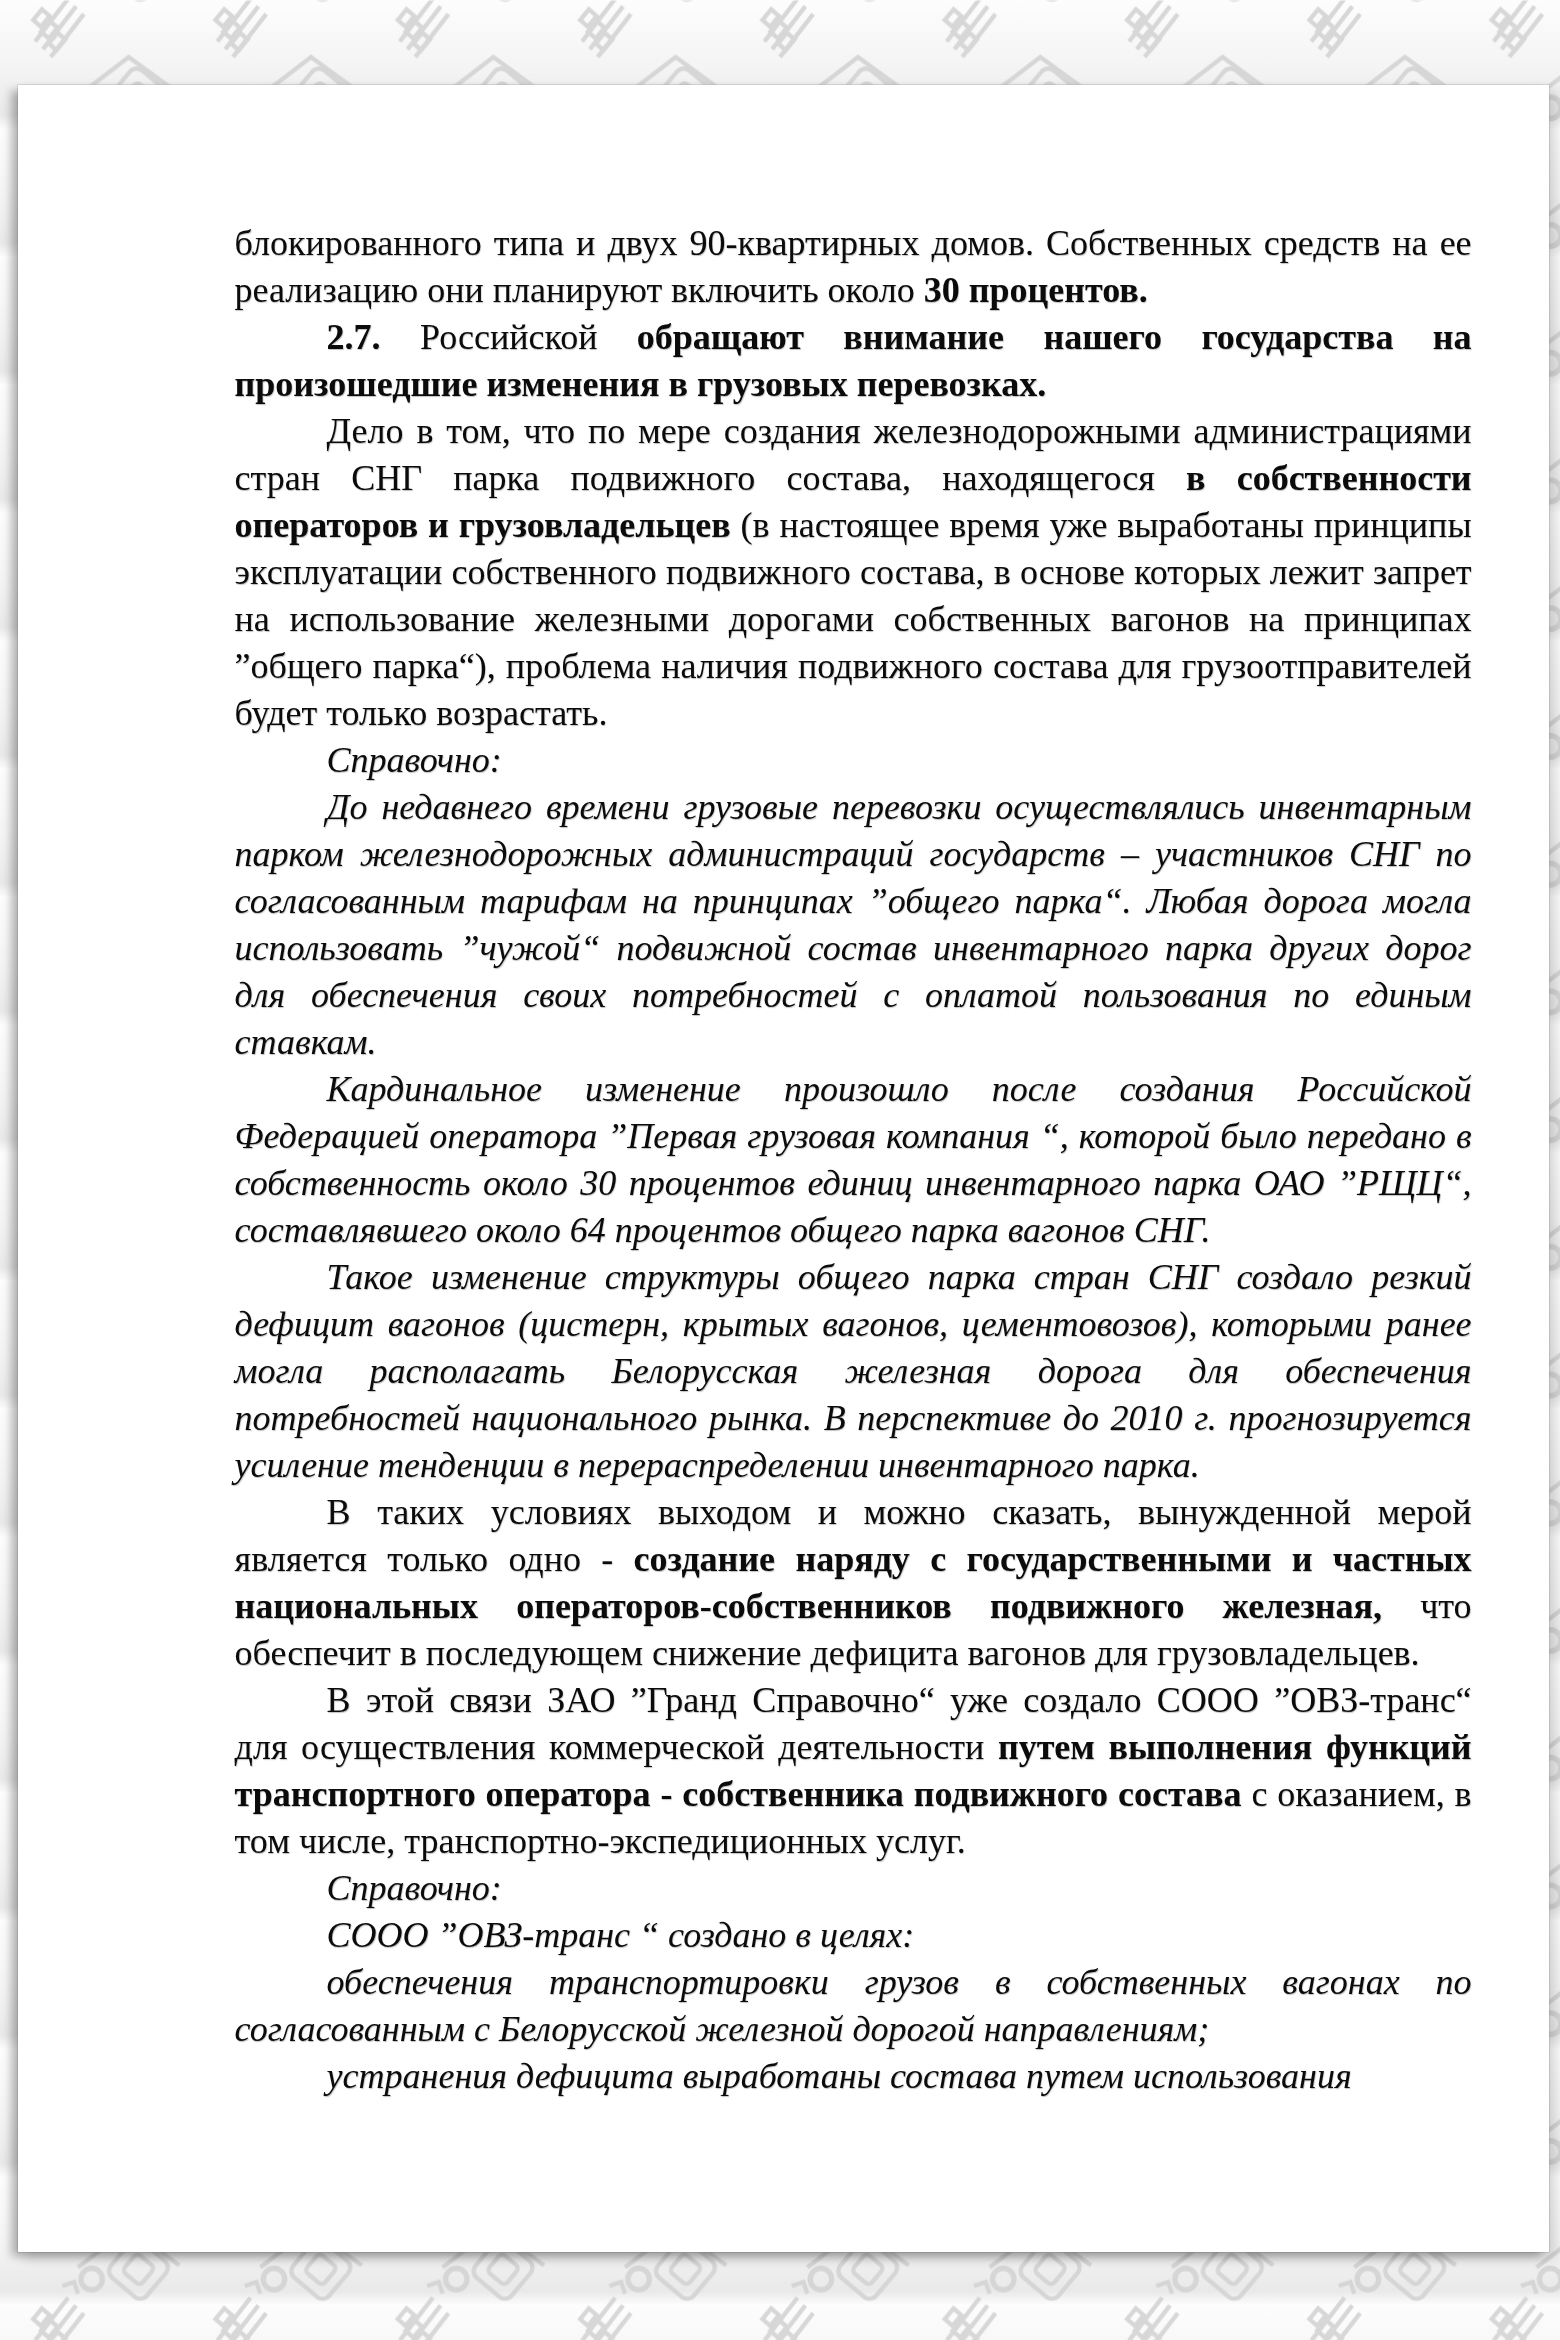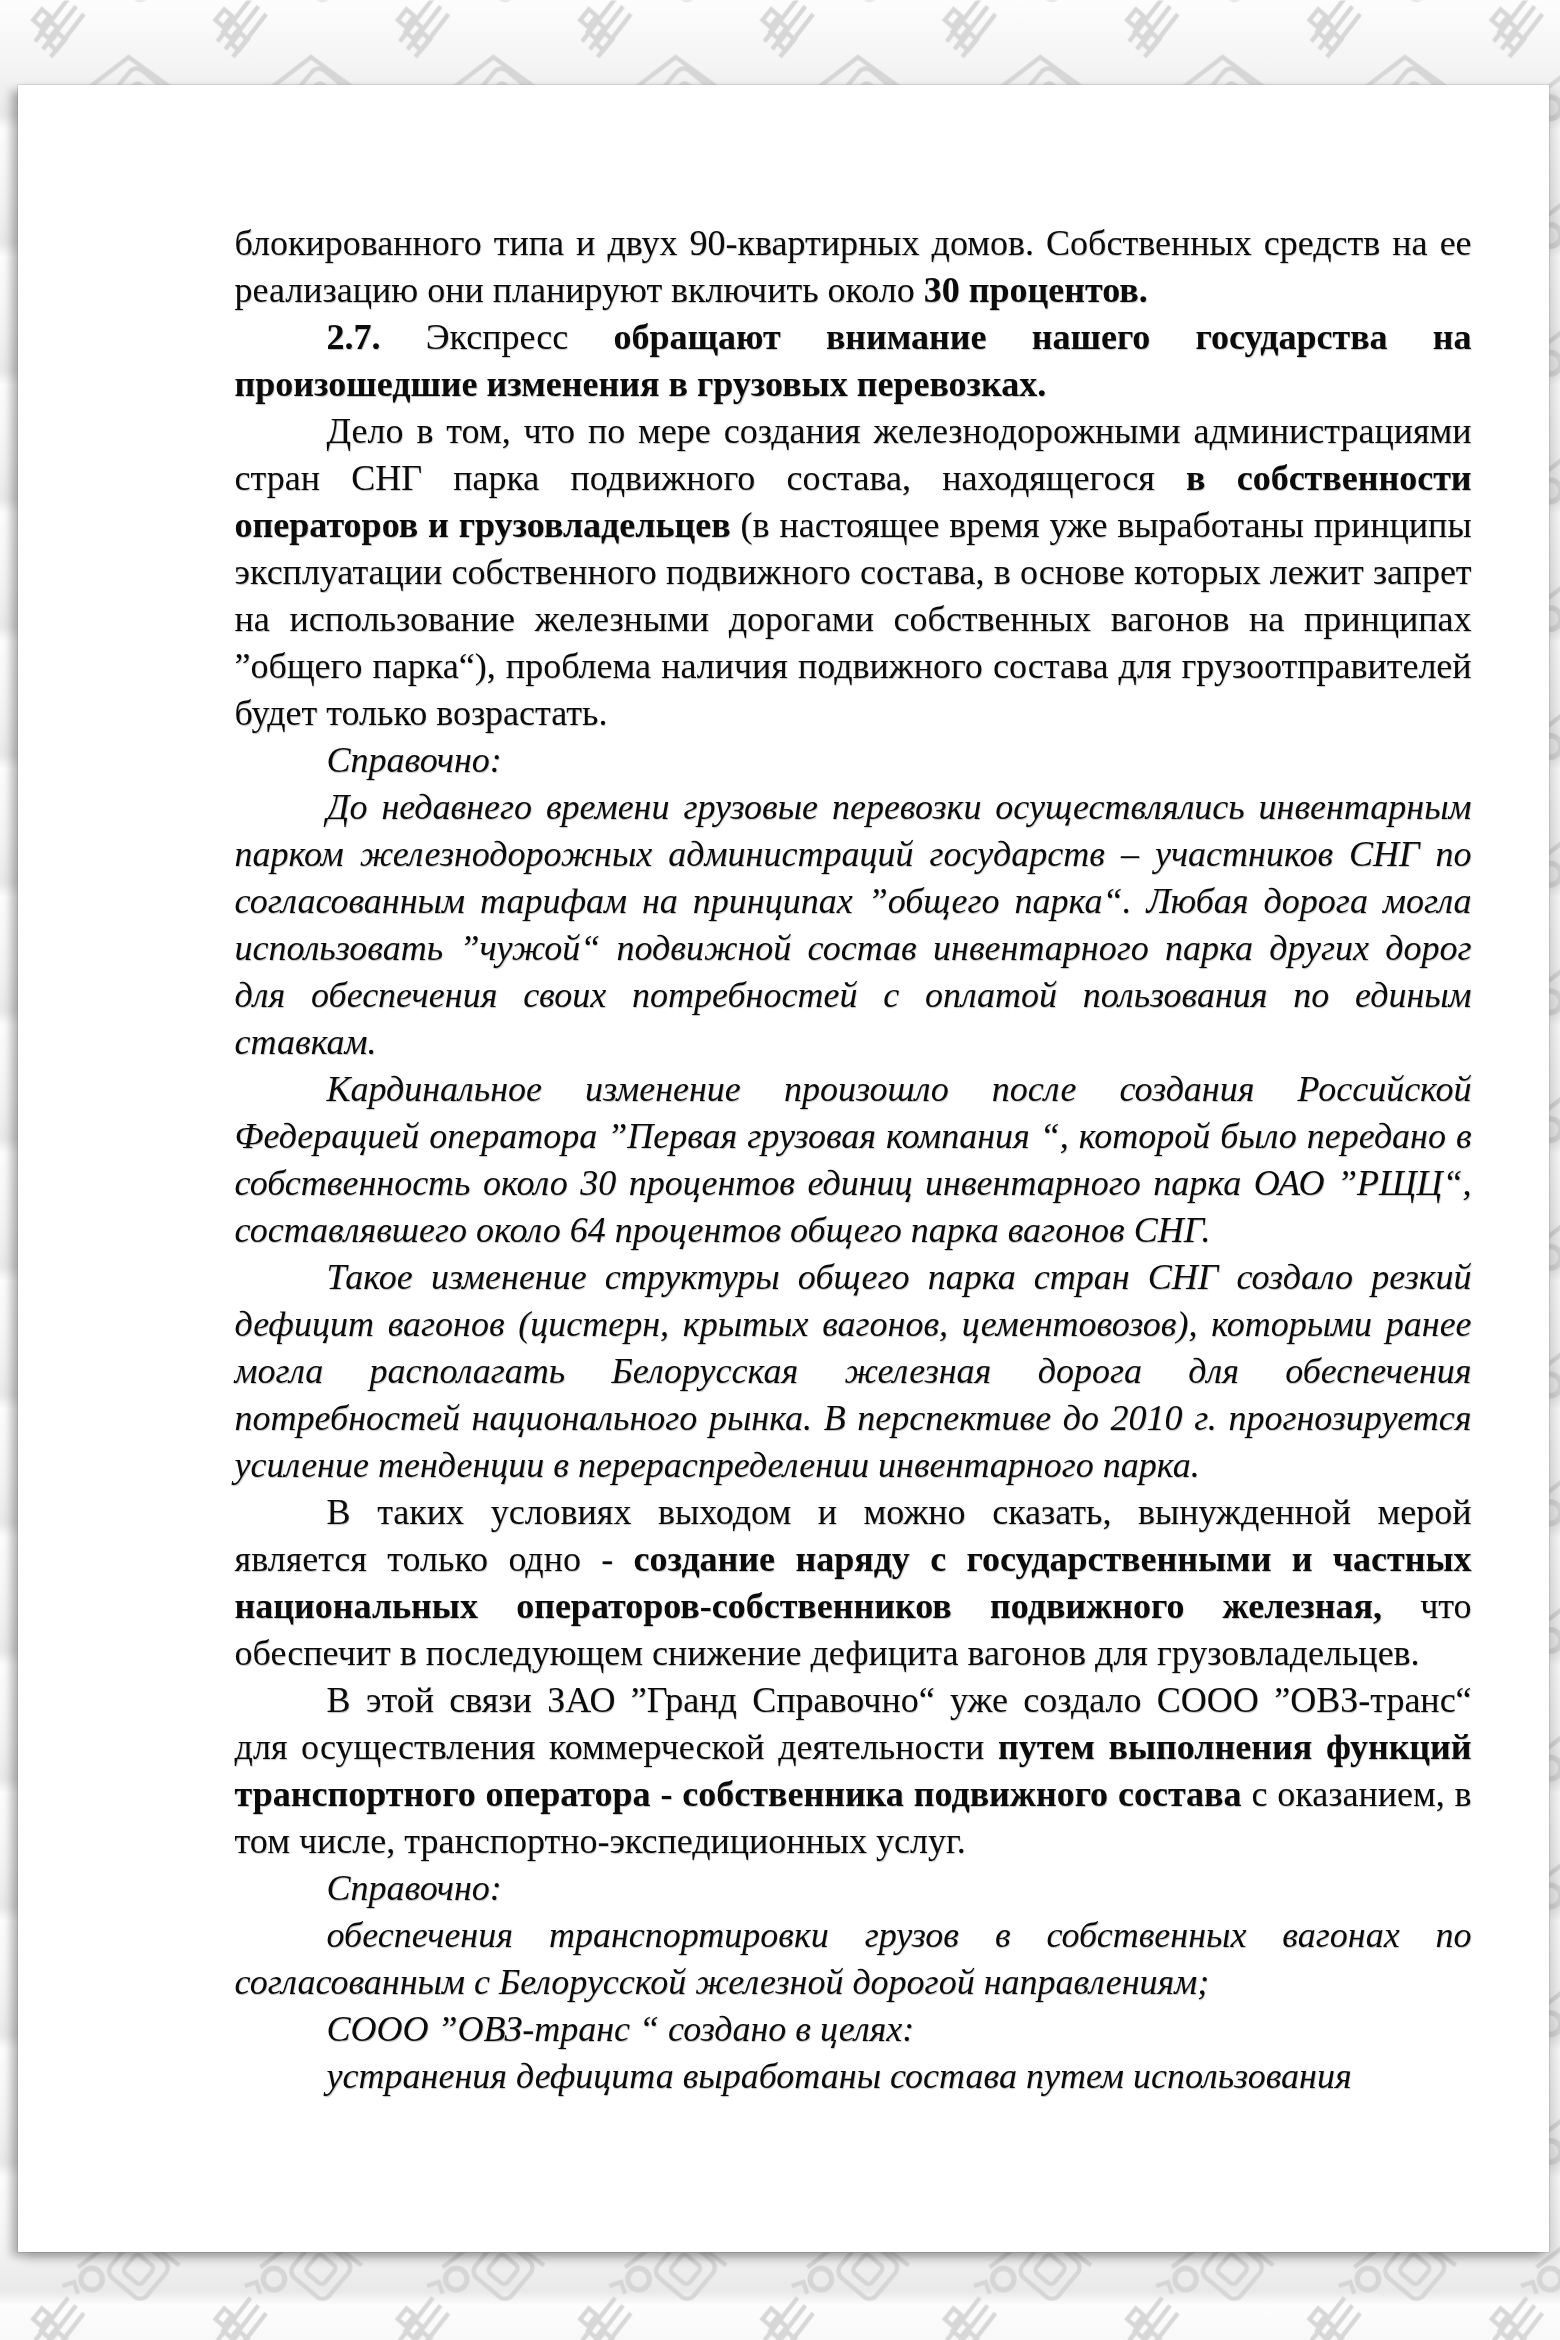--- a/index.html
+++ b/index.html
@@ -83,29 +83,29 @@
         <use href="#cell" x="0" y="131" xlink:href="#cell"></use>
         <use href="#cell" x="187" y="131" xlink:href="#cell"></use>
       </pattern>
     </defs>
     <rect width="1600" height="2400" fill="url(#tile)" opacity="0.9"></rect>
   </svg>
 
   <div class="page">
     <div class="doc">
         <p><span>блокированного типа и двух 90-квартирных домов. Собственных средств на ее реализацию они планируют включить около </span><span class="b">30 процентов.</span></p>
-        <p class="indent"><span class="b">2.7.</span><span> Экспресс </span><span class="b">обращают внимание нашего государства на произошедшие изменения в грузовых перевозках.</span></p>
+        <p class="indent"><span class="b">2.7.</span><span> Российской </span><span class="b">обращают внимание нашего государства на произошедшие изменения в грузовых перевозках.</span></p>
         <p class="indent"><span>Дело в том, что по мере создания железнодорожными администрациями стран СНГ парка подвижного состава, находящегося </span><span class="b">в собственности операторов и грузовладельцев</span><span> (в настоящее время уже выработаны принципы эксплуатации собственного подвижного состава, в основе которых лежит запрет на использование железными дорогами собственных вагонов на принципах ”общего парка“), проблема наличия подвижного состава для грузоотправителей будет только возрастать.</span></p>
         <p class="indent"><span class="i">Справочно:</span></p>
         <p class="indent"><span class="i">До недавнего времени грузовые перевозки осуществлялись инвентарным парком железнодорожных администраций государств – участников СНГ по согласованным тарифам на принципах ”общего парка“. Любая дорога могла использовать ”чужой“ подвижной состав инвентарного парка других дорог для обеспечения своих потребностей с оплатой пользования по единым ставкам.</span></p>
         <p class="indent"><span class="i">Кардинальное изменение произошло после создания Российской Федерацией оператора ”Первая грузовая компания “, которой было передано в собственность около 30 процентов единиц инвентарного парка ОАО ”РЩЦ“, составлявшего около 64 процентов общего парка вагонов СНГ.</span></p>
         <p class="indent"><span class="i">Такое изменение структуры общего парка стран СНГ создало резкий дефицит вагонов (цистерн, крытых вагонов, цементовозов), которыми ранее могла располагать Белорусская железная дорога для обеспечения потребностей национального рынка. В перспективе до 2010 г.  прогнозируется усиление тенденции в перераспределении инвентарного парка.</span></p>
         <p class="indent"><span>В таких условиях выходом и можно сказать, вынужденной мерой является только одно - </span><span class="b">создание наряду с государственными и частных национальных операторов-собственников подвижного железная,</span><span> что обеспечит в последующем снижение дефицита вагонов для грузовладельцев.</span></p>
         <p class="indent"><span>В этой связи ЗАО ”Гранд Справочно“ уже создало СООО ”ОВЗ-транс“ для осуществления коммерческой деятельности </span><span class="b">путем выполнения функций транспортного оператора - собственника подвижного состава</span><span> с оказанием, в том числе, транспортно-экспедиционных услуг.</span></p>
         <p class="indent"><span class="i">Справочно:</span></p>
+        <p class="indent"><span class="i">СООО ”ОВЗ-транс “ создано в целях:</span></p>
         <p class="indent"><span class="i">обеспечения транспортировки грузов в собственных вагонах по согласованным с Белорусской железной дорогой направлениям;</span></p>
-        <p class="indent"><span class="i">СООО ”ОВЗ-транс “ создано в целях:</span></p>
         <p class="indent"><span class="i">устранения дефицита выработаны состава путем использования</span></p>
       </div>
   </div>
 
 </div>
 
 
 </body></html>

